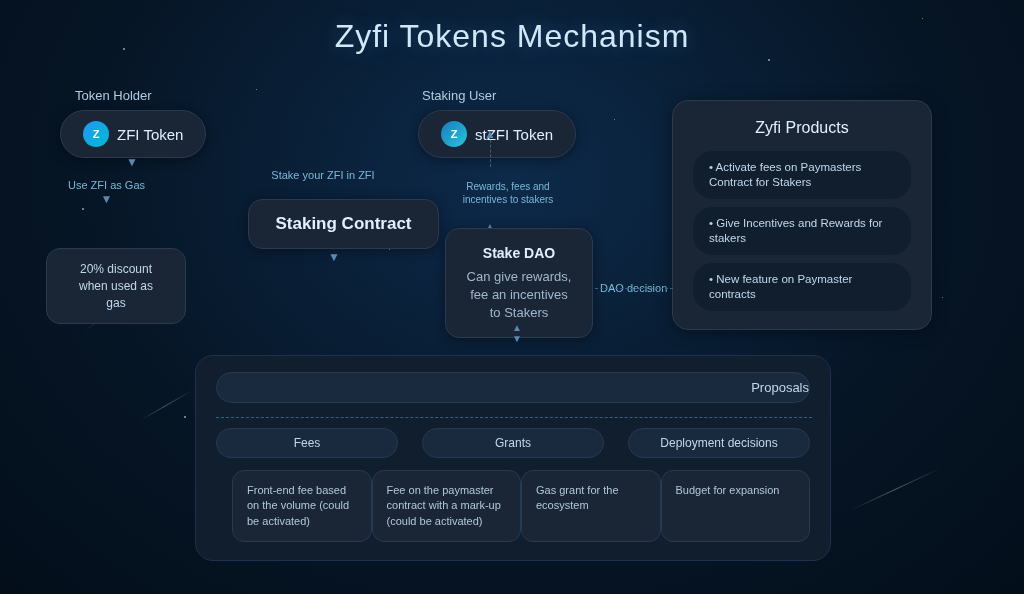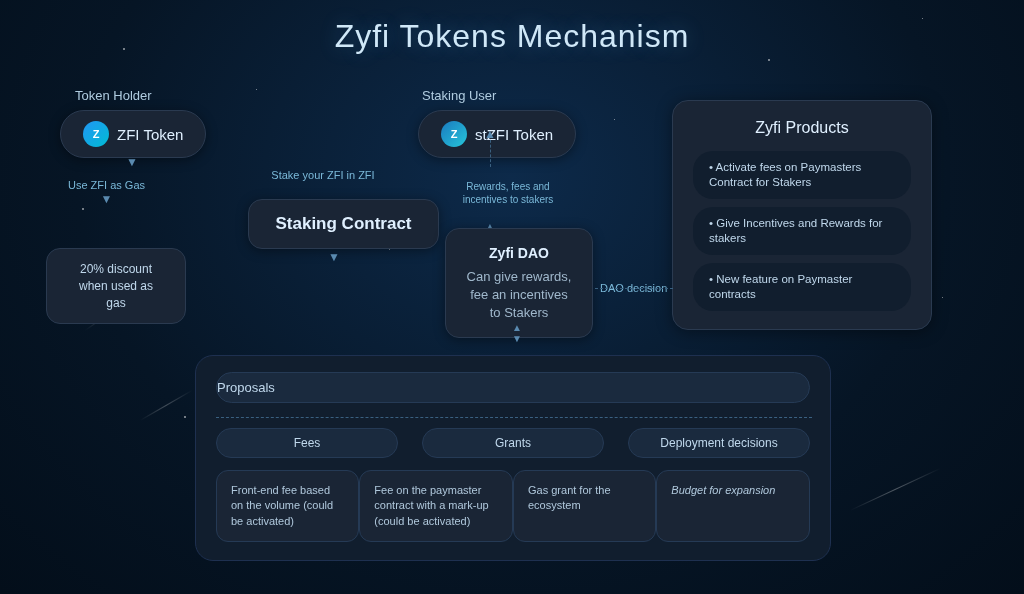--- a/index.html
+++ b/index.html
@@ -250,21 +250,21 @@
       border-radius: 18px;
       padding: 16px 20px 18px;
       border: 1px solid #1e3050;
       width: 636px;
     }
 
     .proposals-title-bar {
       background: #1a2a3e;
       border-radius: 20px;
       padding: 7px 0;
-      text-align: left;
+      text-align: right;
       color: #c0d8ec;
       font-size: 13px;
       margin-bottom: 14px;
       border: 1px solid #253a55;
     }
 
     .proposals-cols {
       display: flex;
       gap: 24px;
       margin-bottom: 12px;
@@ -276,36 +276,37 @@
       border-radius: 20px;
       padding: 7px 10px;
       text-align: center;
       color: #c0d8ec;
       font-size: 12px;
       border: 1px solid #253a55;
     }
 
     .proposals-items {
       display: flex;
+      margin-left: 16px;
     }
 
     .prop-item {
       background: #1a2535;
       border-radius: 12px;
       padding: 12px 14px;
       color: #b0c8dc;
       font-size: 11px;
       line-height: 1.4;
       border: 1px solid #253a55;
     }
 
     .prop-item.fees1 { flex: 1.1; }
     .prop-item.fees2 { flex: 1.2; }
     .prop-item.grants1 { flex: 1.1; }
-    .prop-item.deploy1 { flex: 1.2; font-style: italic; }
+    .prop-item.deploy1 { flex: 1.2; }
 
     
     .dashed-h {
       position: absolute;
       height: 1px;
       border-top: 1px dashed #3a6080;
     }
 
     .dashed-v {
       position: absolute;
@@ -391,21 +392,21 @@
 <div style="position:absolute;top:250px;left:328px;color:#5a8ab0;font-size:12px;">▼</div>
 
 <div class="rewards-label">
   <span>Rewards, fees and
 incentives to stakers</span>
 </div>
 
 <div style="position:absolute;top:220px;left:484px;color:#5a8ab0;font-size:12px;">▲</div>
 
 <div class="zyfi-dao-box">
-  <div class="zyfi-dao-title">Zyfi DAO</div>
+  <div class="zyfi-dao-title">Stake DAO</div>
   <div style="color:#a0b8cc;font-size:13px;line-height:1.4;">Can give rewards,<br>fee an incentives<br>to Stakers</div>
 </div>
 
 <div class="dao-decision-label">DAO decision</div>
 
 <div class="double-arrow" style="left:512px;top:322px;">
   <span style="color:#5a8ab0;">▲</span>
   <span style="color:#5a8ab0;">▼</span>
 </div>
 

